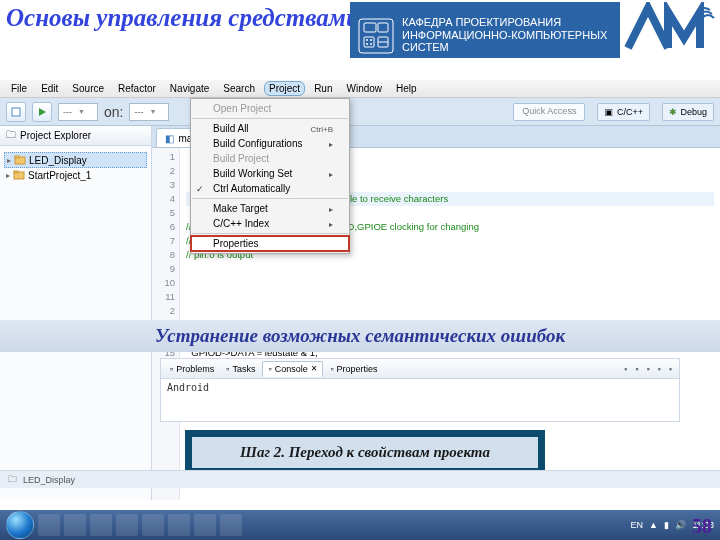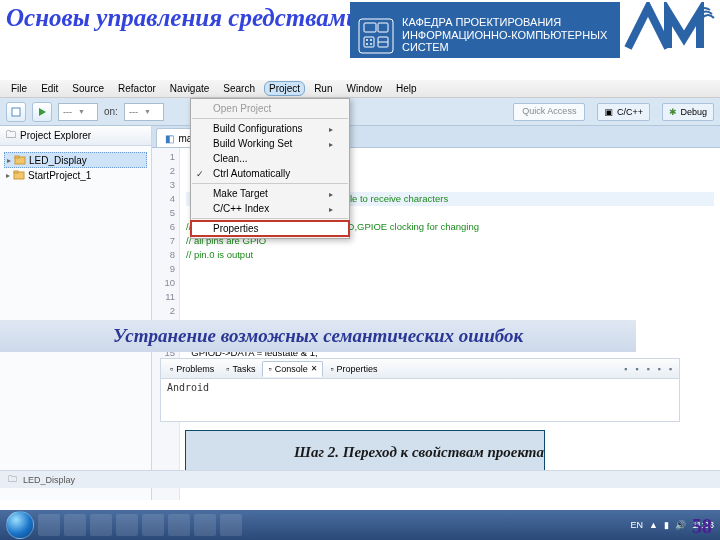--- a/index.html
+++ b/index.html
@@ -35,28 +35,28 @@
   .codetext{flex:1;padding:2px 6px;line-height:14px;white-space:pre;color:#000}
   .codetext .cm{color:#1b8a1b}
   .codetext .hl{background:#eaf2fb;display:inline-block;width:100%}
   .dropdown{position:absolute;left:190px;top:18px;width:160px;background:#f4f4f4;border:1px solid #aaa;box-shadow:2px 2px 6px rgba(0,0,0,.25);z-index:50;font-size:10px;padding:2px 0}
   .dd-item{padding:2px 16px 2px 22px;display:flex;justify-content:space-between;align-items:flex-end;position:relative}
   .dd-item .sub{font-size:8px;color:#555}
   .dd-item.disabled{color:#9a9a9a}
   .dd-item.hl{outline:2px solid #c0392b;outline-offset:-1px;background:#fff}
   .dd-item .check{position:absolute;left:5px;font-size:9px;color:#333}
   .dd-sep{height:1px;background:#ccc;margin:2px 1px}
-  .midband{position:absolute;left:0;top:320px;width:636px;height:32px;background:linear-gradient(#dfe7f2,#cdd9ea);display:flex;align-items:center;justify-content:center}
+  .midband{position:absolute;left:0;top:320px;width:720px;height:32px;background:linear-gradient(#dfe7f2,#cdd9ea);display:flex;align-items:center;justify-content:center}
   .midband-text{font-family:Georgia,'Times New Roman',serif;font-style:italic;color:#2a3796;font-size:19px;font-weight:bold}
   .bottom-panel{position:absolute;left:160px;top:358px;width:520px;height:64px;background:#fff;border:1px solid #cdd8e4}
   .bp-tabs{height:20px;background:linear-gradient(#fdfdfd,#e8eef5);border-bottom:1px solid #cdd8e4;display:flex;align-items:center;padding:0 4px;font-size:9px;gap:2px}
   .bp-tab{display:flex;align-items:center;gap:3px;padding:2px 5px}
   .bp-tab.active{background:#fff;border:1px solid #b7c8da;border-bottom:1px solid #fff;border-radius:2px 2px 0 0}
   .bp-body{padding:3px 6px;font-size:10px;font-family:Consolas,monospace;color:#333}
-  .stepbox{position:absolute;left:185px;top:430px;width:360px;height:45px;background:#d2e0ee;border:1px solid #0c4a6e;display:flex;align-items:center;justify-content:flex-end}
+  .stepbox{position:absolute;left:185px;top:430px;width:360px;height:45px;background:#d2e0ee;border:7px solid #0c4a6e;display:flex;align-items:center;justify-content:center}
   .stepbox span{font-family:Georgia,'Times New Roman',serif;font-style:italic;font-size:15px;color:#1a1a1a;font-weight:bold}
   .taskbar{position:absolute;left:0;bottom:0;width:720px;height:30px;background:linear-gradient(#4a6ea0,#2a4978);display:flex;align-items:center;padding:0 6px;gap:4px}
   .startorb{width:28px;height:28px;border-radius:50%;background:radial-gradient(circle at 35% 30%,#9ae0ff,#1a74c9 55%,#0a3f74);border:1px solid rgba(255,255,255,.3)}
   .tbicon{width:22px;height:22px;background:rgba(255,255,255,.12);border-radius:2px}
   .tray{margin-left:auto;display:flex;align-items:center;color:#fff;font-size:9px;gap:6px}
   .pagenum{position:absolute;right:8px;bottom:2px;color:#4c1d95;font-size:20px;font-family:Georgia,serif;font-weight:bold}
   .statusbar{position:absolute;left:0;top:470px;width:720px;height:18px;background:#e8eef5;border-top:1px solid #cdd8e4;display:flex;align-items:center;padding:0 8px;font-size:9px;color:#555;gap:6px}
 </style>
 </head>
 <body>
@@ -112,21 +112,21 @@
       </div>
     <div class="tbtn play">
         <svg width="10" height="10">
           <polygon points="2,1 9,5 2,9"></polygon>
         </svg>
       </div>
     <div class="combo">
         <span>---</span>
         <span class="caret">▼</span>
       </div>
-    <span style="font-size:10px;color:#444">on:</span>
+    <span style="font-size:14px;color:#444">on:</span>
     <div class="combo">
         <span>---</span>
         <span class="caret">▼</span>
       </div>
     <div class="qaccess">Quick Access</div>
     <div class="perspective">
         <span>▣</span>
         <span>C/C++</span>
       </div>
     <div class="perspective">
@@ -194,29 +194,33 @@
       </div>
     </div>
   </div>
 
   <div class="dropdown" id="dropdown">
       <div class="dd-item disabled">
         <span>Open Project</span>
       </div>
       <div class="dd-sep"></div>
       <div class="dd-item">
+        <span>Build All</span>
+        <span class="sub">Ctrl+B</span>
+      </div>
+      <div class="dd-item">
         <span>Build Configurations</span>
         <span class="sub">▸</span>
       </div>
+      <div class="dd-item disabled">
+        <span>Build Project</span>
+      </div>
       <div class="dd-item">
         <span>Build Working Set</span>
         <span class="sub">▸</span>
-      </div>
-      <div class="dd-item">
-        <span>Clean...</span>
       </div>
       <div class="dd-item">
         <span class="check">✓</span>
         <span>Ctrl Automatically</span>
       </div>
       <div class="dd-sep"></div>
       <div class="dd-item">
         <span>Make Target</span>
         <span class="sub">▸</span>
       </div>

